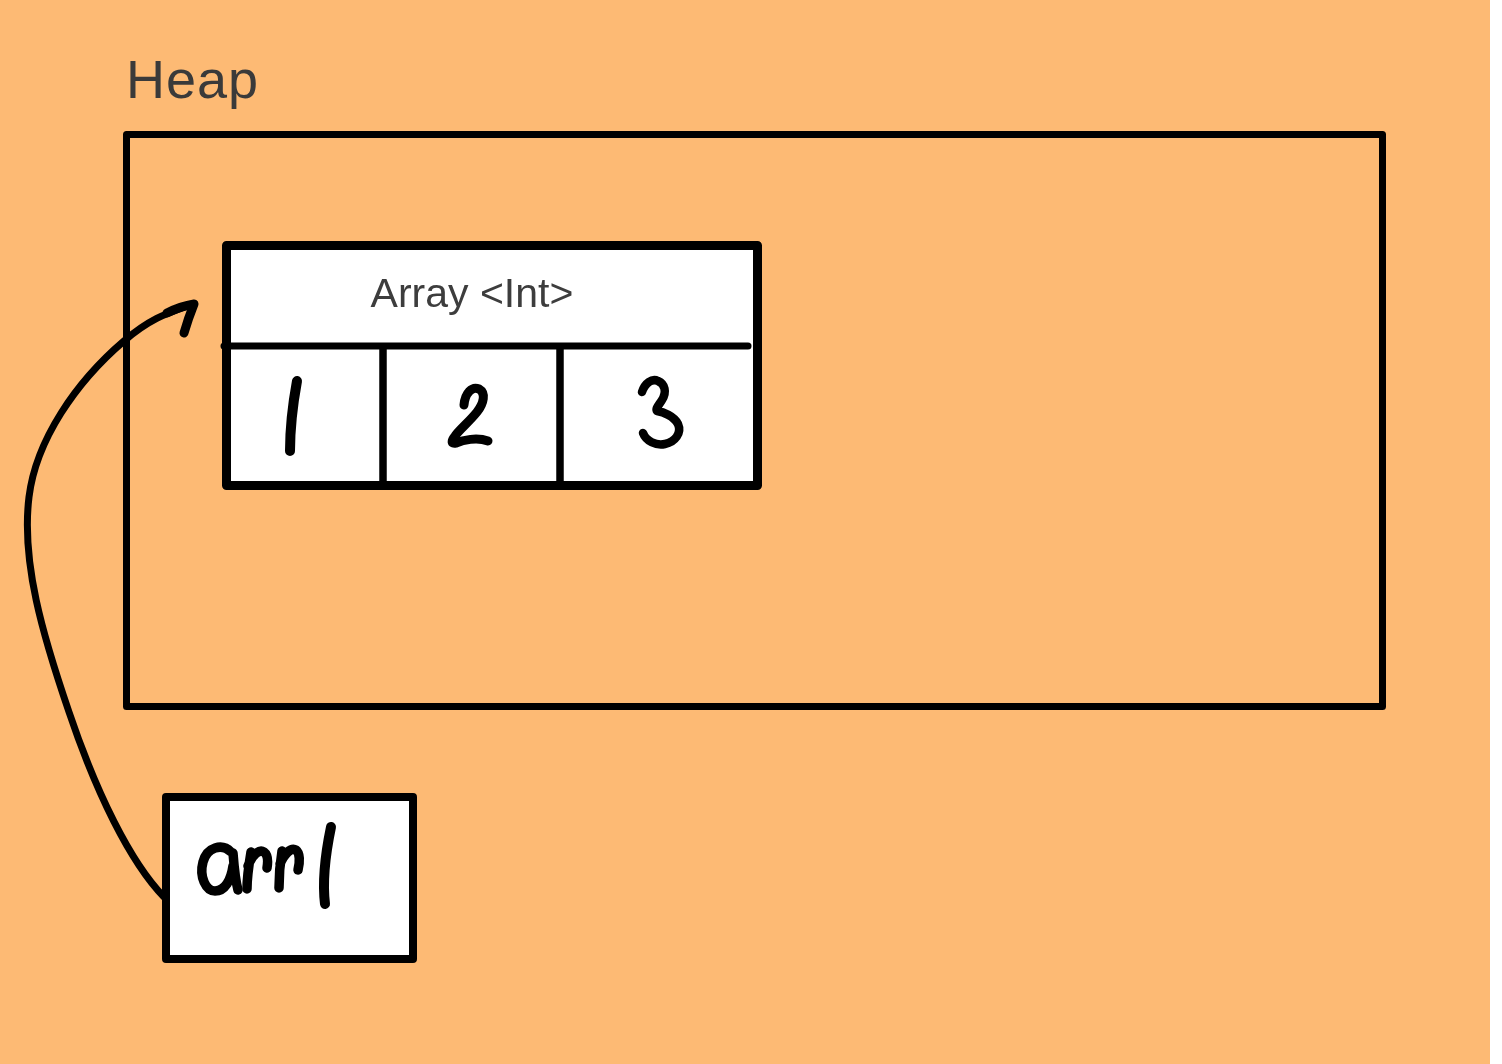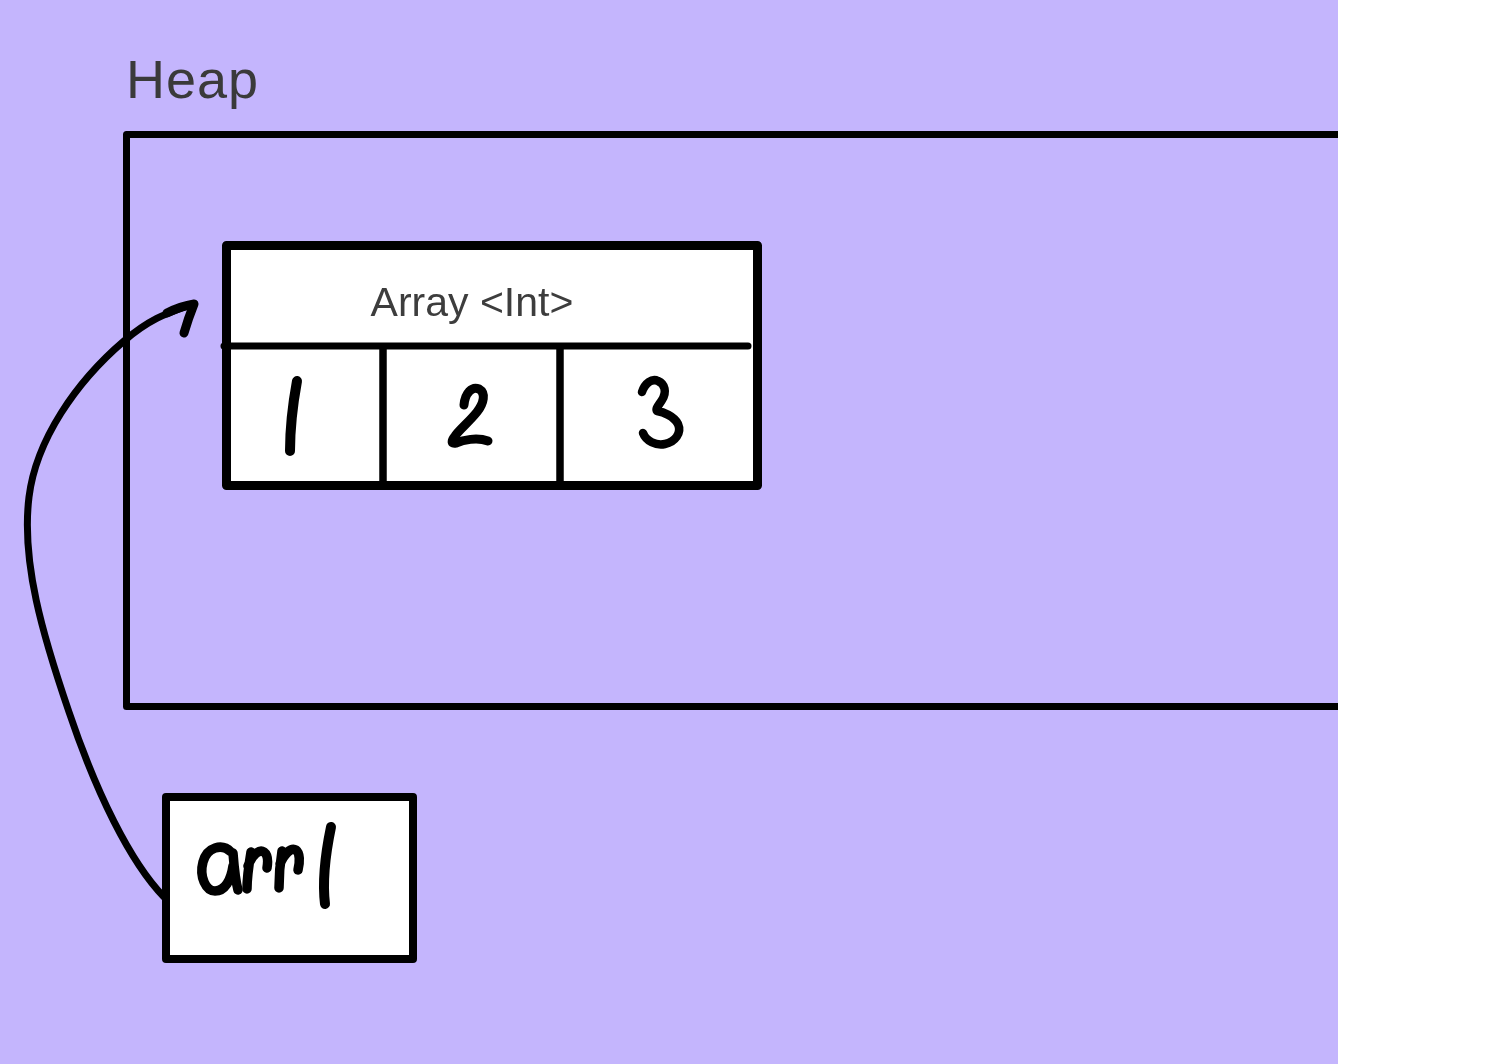--- a/index.html
+++ b/index.html
@@ -1,38 +1,38 @@
 <!DOCTYPE html>
 <html><head>
 <meta charset="utf-8">
 <style>
   html, body { margin: 0; padding: 0; background: #ffffff; }
   .stage {
     position: relative;
-    width: 1338px;
+    width: 1490px;
     height: 1064px;
-    background: #c4b5fd;
+    background: #fdba74;
     font-family: "Liberation Sans", sans-serif;
     overflow: hidden;
   }
   .stage svg { position: absolute; left: 0; top: 0; }
   .heap-label {
     position: absolute;
     left: 126px;
     top: 52px;
     font-size: 54px;
     line-height: 1;
     color: #3a3a3a;
     letter-spacing: 1px;
     white-space: nowrap;
   }
   .array-type-wrap {
     position: absolute;
     left: 222px;
-    top: 250px;
+    top: 241px;
     width: 540px;
     height: 105px;
     display: flex;
     align-items: center;
     justify-content: center;
     pointer-events: none;
   }
   .array-type {
     font-size: 41px;
     color: #3d3d3d;

